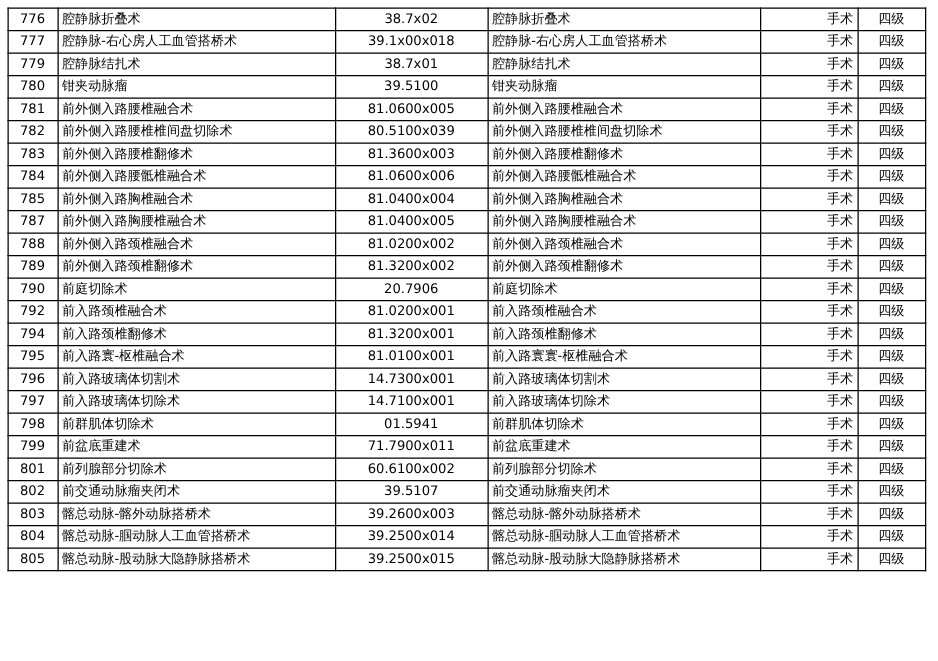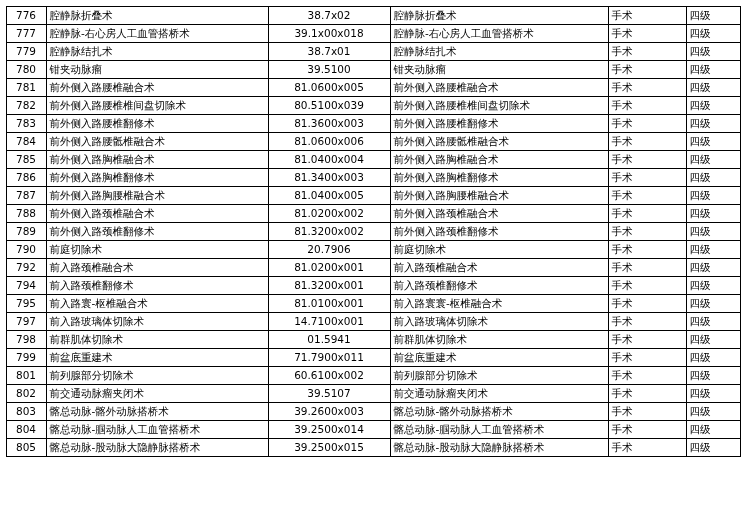--- a/index.html
+++ b/index.html
@@ -47,25 +47,25 @@
   td.c-code {
     width: 122px;
     text-align: center;
   }
   td.c-name2 {
     width: 218px;
     text-align: left;
   }
   td.c-type {
     width: 78px;
-    text-align: left;
+    text-align: right;
   }
   td.c-level {
     width: 54px;
-    text-align: left;
+    text-align: center;
   }
 </style>
 </head>
 <body>
 
 <div id="sheet">
   <table class="grid">
     <tbody>
       <tr>
         <td class="c-num">776</td>
@@ -133,28 +133,20 @@
       </tr>
       <tr>
         <td class="c-num">785</td>
         <td class="c-name">前外侧入路胸椎融合术</td>
         <td class="c-code">81.0400x004</td>
         <td class="c-name2">前外侧入路胸椎融合术</td>
         <td class="c-type">手术</td>
         <td class="c-level">四级</td>
       </tr>
       <tr>
-        <td class="c-num">786</td>
-        <td class="c-name">前外侧入路胸椎翻修术</td>
-        <td class="c-code">81.3400x003</td>
-        <td class="c-name2">前外侧入路胸椎翻修术</td>
-        <td class="c-type">手术</td>
-        <td class="c-level">四级</td>
-      </tr>
-      <tr>
         <td class="c-num">787</td>
         <td class="c-name">前外侧入路胸腰椎融合术</td>
         <td class="c-code">81.0400x005</td>
         <td class="c-name2">前外侧入路胸腰椎融合术</td>
         <td class="c-type">手术</td>
         <td class="c-level">四级</td>
       </tr>
       <tr>
         <td class="c-num">788</td>
         <td class="c-name">前外侧入路颈椎融合术</td>
@@ -193,20 +185,28 @@
         <td class="c-code">81.3200x001</td>
         <td class="c-name2">前入路颈椎翻修术</td>
         <td class="c-type">手术</td>
         <td class="c-level">四级</td>
       </tr>
       <tr>
         <td class="c-num">795</td>
         <td class="c-name">前入路寰-枢椎融合术</td>
         <td class="c-code">81.0100x001</td>
         <td class="c-name2">前入路寰寰-枢椎融合术</td>
+        <td class="c-type">手术</td>
+        <td class="c-level">四级</td>
+      </tr>
+      <tr>
+        <td class="c-num">796</td>
+        <td class="c-name">前入路玻璃体切割术</td>
+        <td class="c-code">14.7300x001</td>
+        <td class="c-name2">前入路玻璃体切割术</td>
         <td class="c-type">手术</td>
         <td class="c-level">四级</td>
       </tr>
       <tr>
         <td class="c-num">797</td>
         <td class="c-name">前入路玻璃体切除术</td>
         <td class="c-code">14.7100x001</td>
         <td class="c-name2">前入路玻璃体切除术</td>
         <td class="c-type">手术</td>
         <td class="c-level">四级</td>

